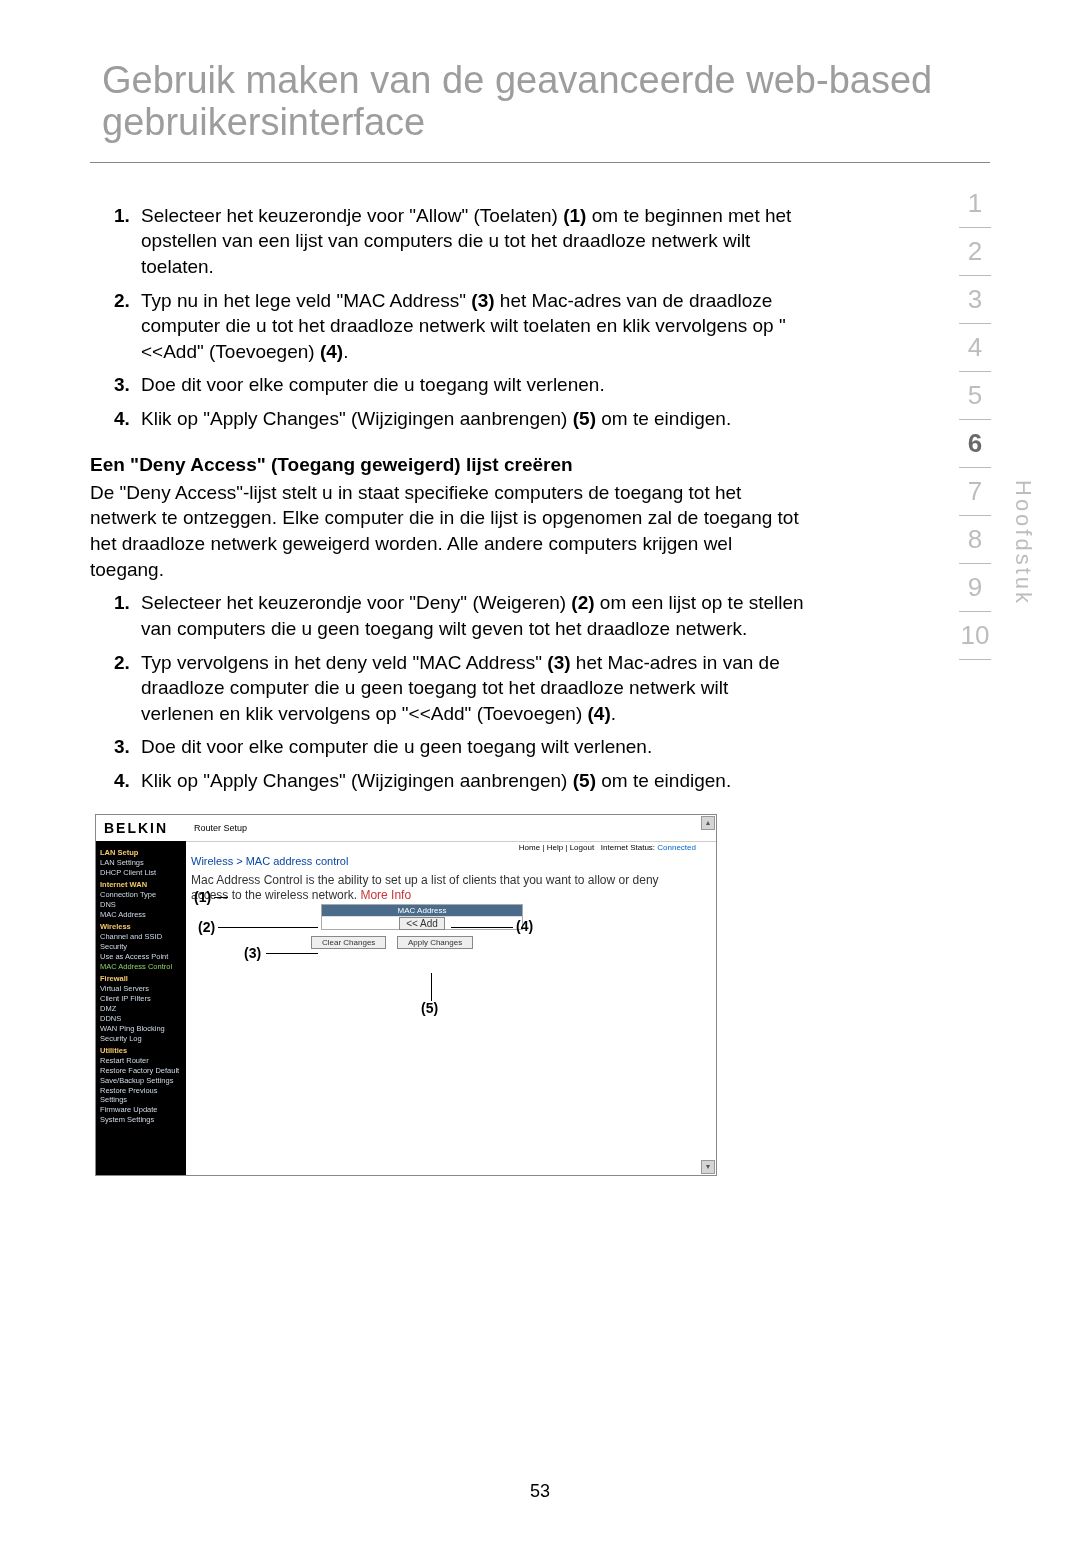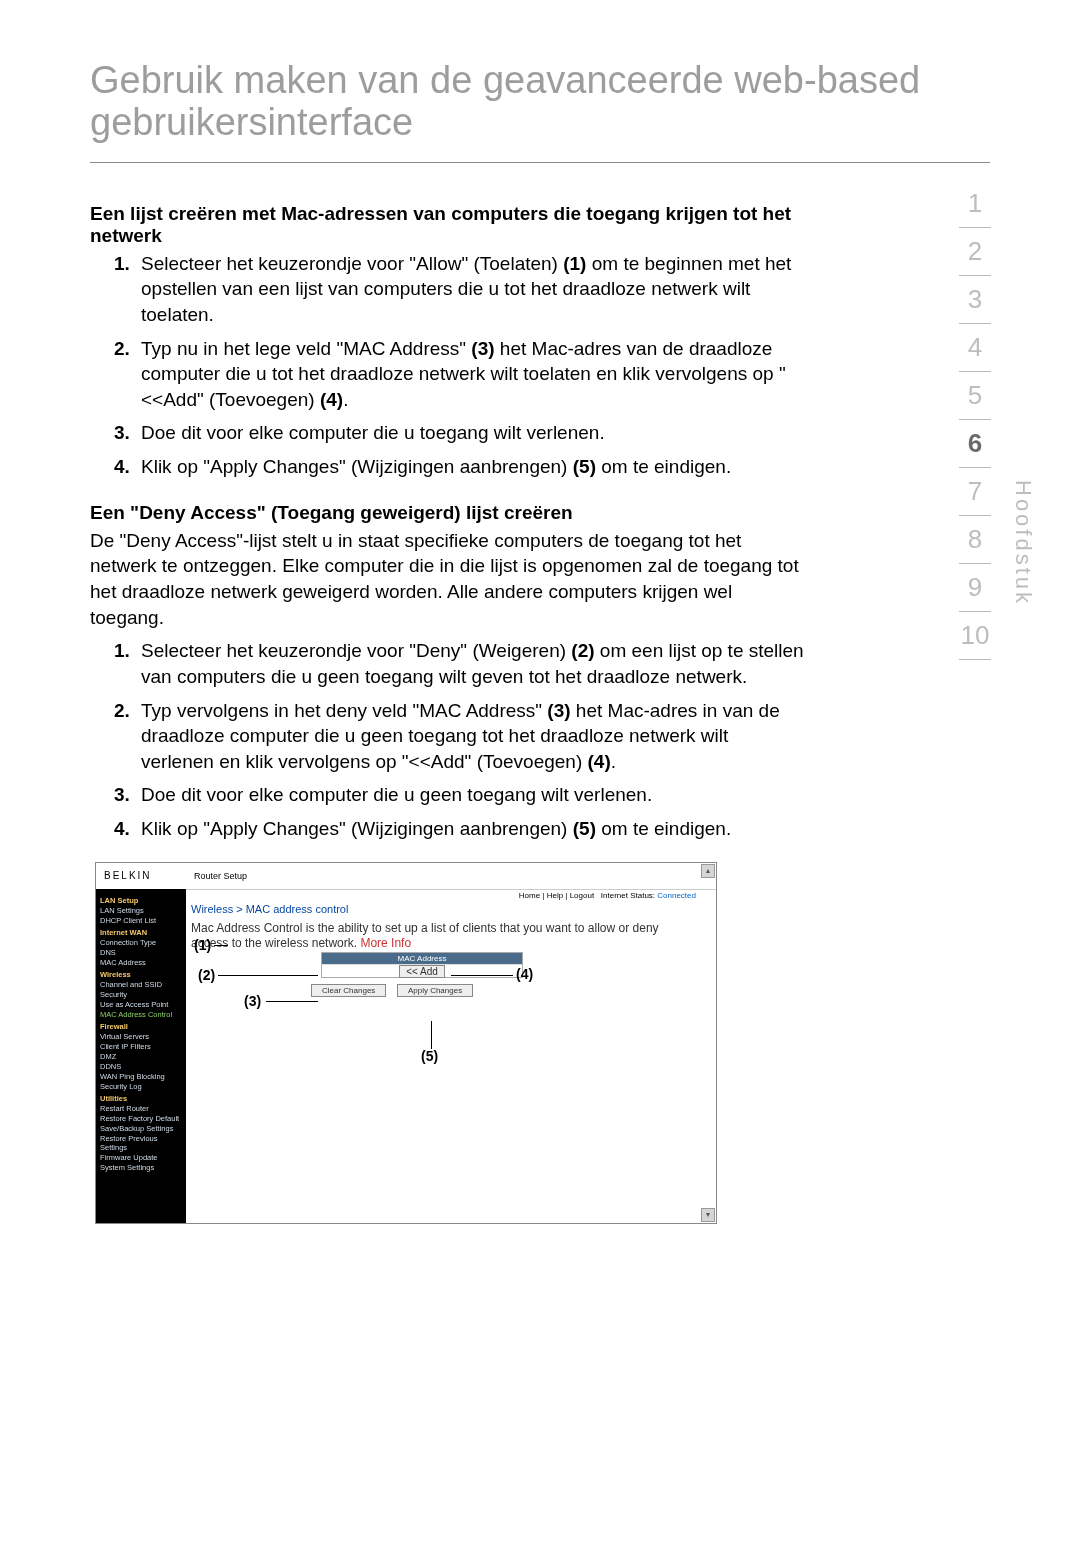--- a/index.html
+++ b/index.html
@@ -13,21 +13,21 @@
     height: 1542px;
     position: relative;
     box-sizing: border-box;
     padding: 60px 90px 40px 90px;
   }
   .title {
     font-size: 38px;
     color: #9d9d9d;
     font-weight: 400;
     line-height: 1.1;
-    margin: 0 0 18px 0;
+    margin: 0 0 18px 12px;
     letter-spacing: 0px;
   }
   .title-rule {
     border: none;
     border-top: 1px solid #888;
     margin: 0 0 40px 0;
   }
   .content {
     width: 715px;
   }
@@ -114,24 +114,24 @@
   }
   .shot .topbar {
     height: 26px;
     background:#fff;
     border-bottom:1px solid #ccc;
     display:flex;
     align-items:center;
   }
   .shot .brand {
     width: 90px;
-    font-weight: normal;
+    font-weight: bold;
     letter-spacing: 2px;
     color:#000;
-    font-size:10px;
+    font-size:14px;
     padding-left:8px;
   }
   .shot .rs { color:#000; font-size:9px; }
   .shot .toplinks {
     position:absolute;
     right:20px;
     top:28px;
     font-size:8px;
     color:#000;
   }
@@ -223,21 +223,20 @@
 </head>
 <body>
 
 <div class="page">
 
   <h1 class="title">Gebruik maken van de geavanceerde web-based gebruikersinterface</h1>
   <hr class="title-rule">
 
   <div class="content">
 
-    <div class="subheading">Een lijst creëren met Mac-adressen van computers die toegang krijgen tot het netwerk</div>
     <ol>
       <li><span>Selecteer het keuzerondje voor "Allow" (Toelaten) </span><span class="b">(1)</span><span> om te beginnen met het opstellen van een lijst van computers die u tot het draadloze netwerk wilt toelaten.</span></li>
       <li><span>Typ nu in het lege veld "MAC Address" </span><span class="b">(3)</span><span> het Mac-adres van de draadloze computer die u tot het draadloze netwerk wilt toelaten en klik vervolgens op "&lt;&lt;Add" (Toevoegen) </span><span class="b">(4)</span><span>.</span></li>
       <li><span>Doe dit voor elke computer die u toegang wilt verlenen.</span></li>
       <li><span>Klik op "Apply Changes" (Wijzigingen aanbrengen) </span><span class="b">(5)</span><span> om te eindigen.</span></li>
     </ol>
 
     <div class="subheading">Een "Deny Access" (Toegang geweigerd) lijst creëren</div>
     <div class="para">De "Deny Access"-lijst stelt u in staat specifieke computers de toegang tot het netwerk te ontzeggen. Elke computer die in die lijst is opgenomen zal de toegang tot het draadloze netwerk geweigerd worden. Alle andere computers krijgen wel toegang.</div>
     <ol>
@@ -338,13 +337,14 @@
       <div class="sep"></div>
     <div class="num">8</div>
       <div class="sep"></div>
     <div class="num">9</div>
       <div class="sep"></div>
     <div class="num">10</div>
       <div class="sep"></div>
   </div>
   <div class="chap-label">Hoofdstuk</div>
 
+  <div class="pagenum">53</div>
 </div>
 
 </body></html>

